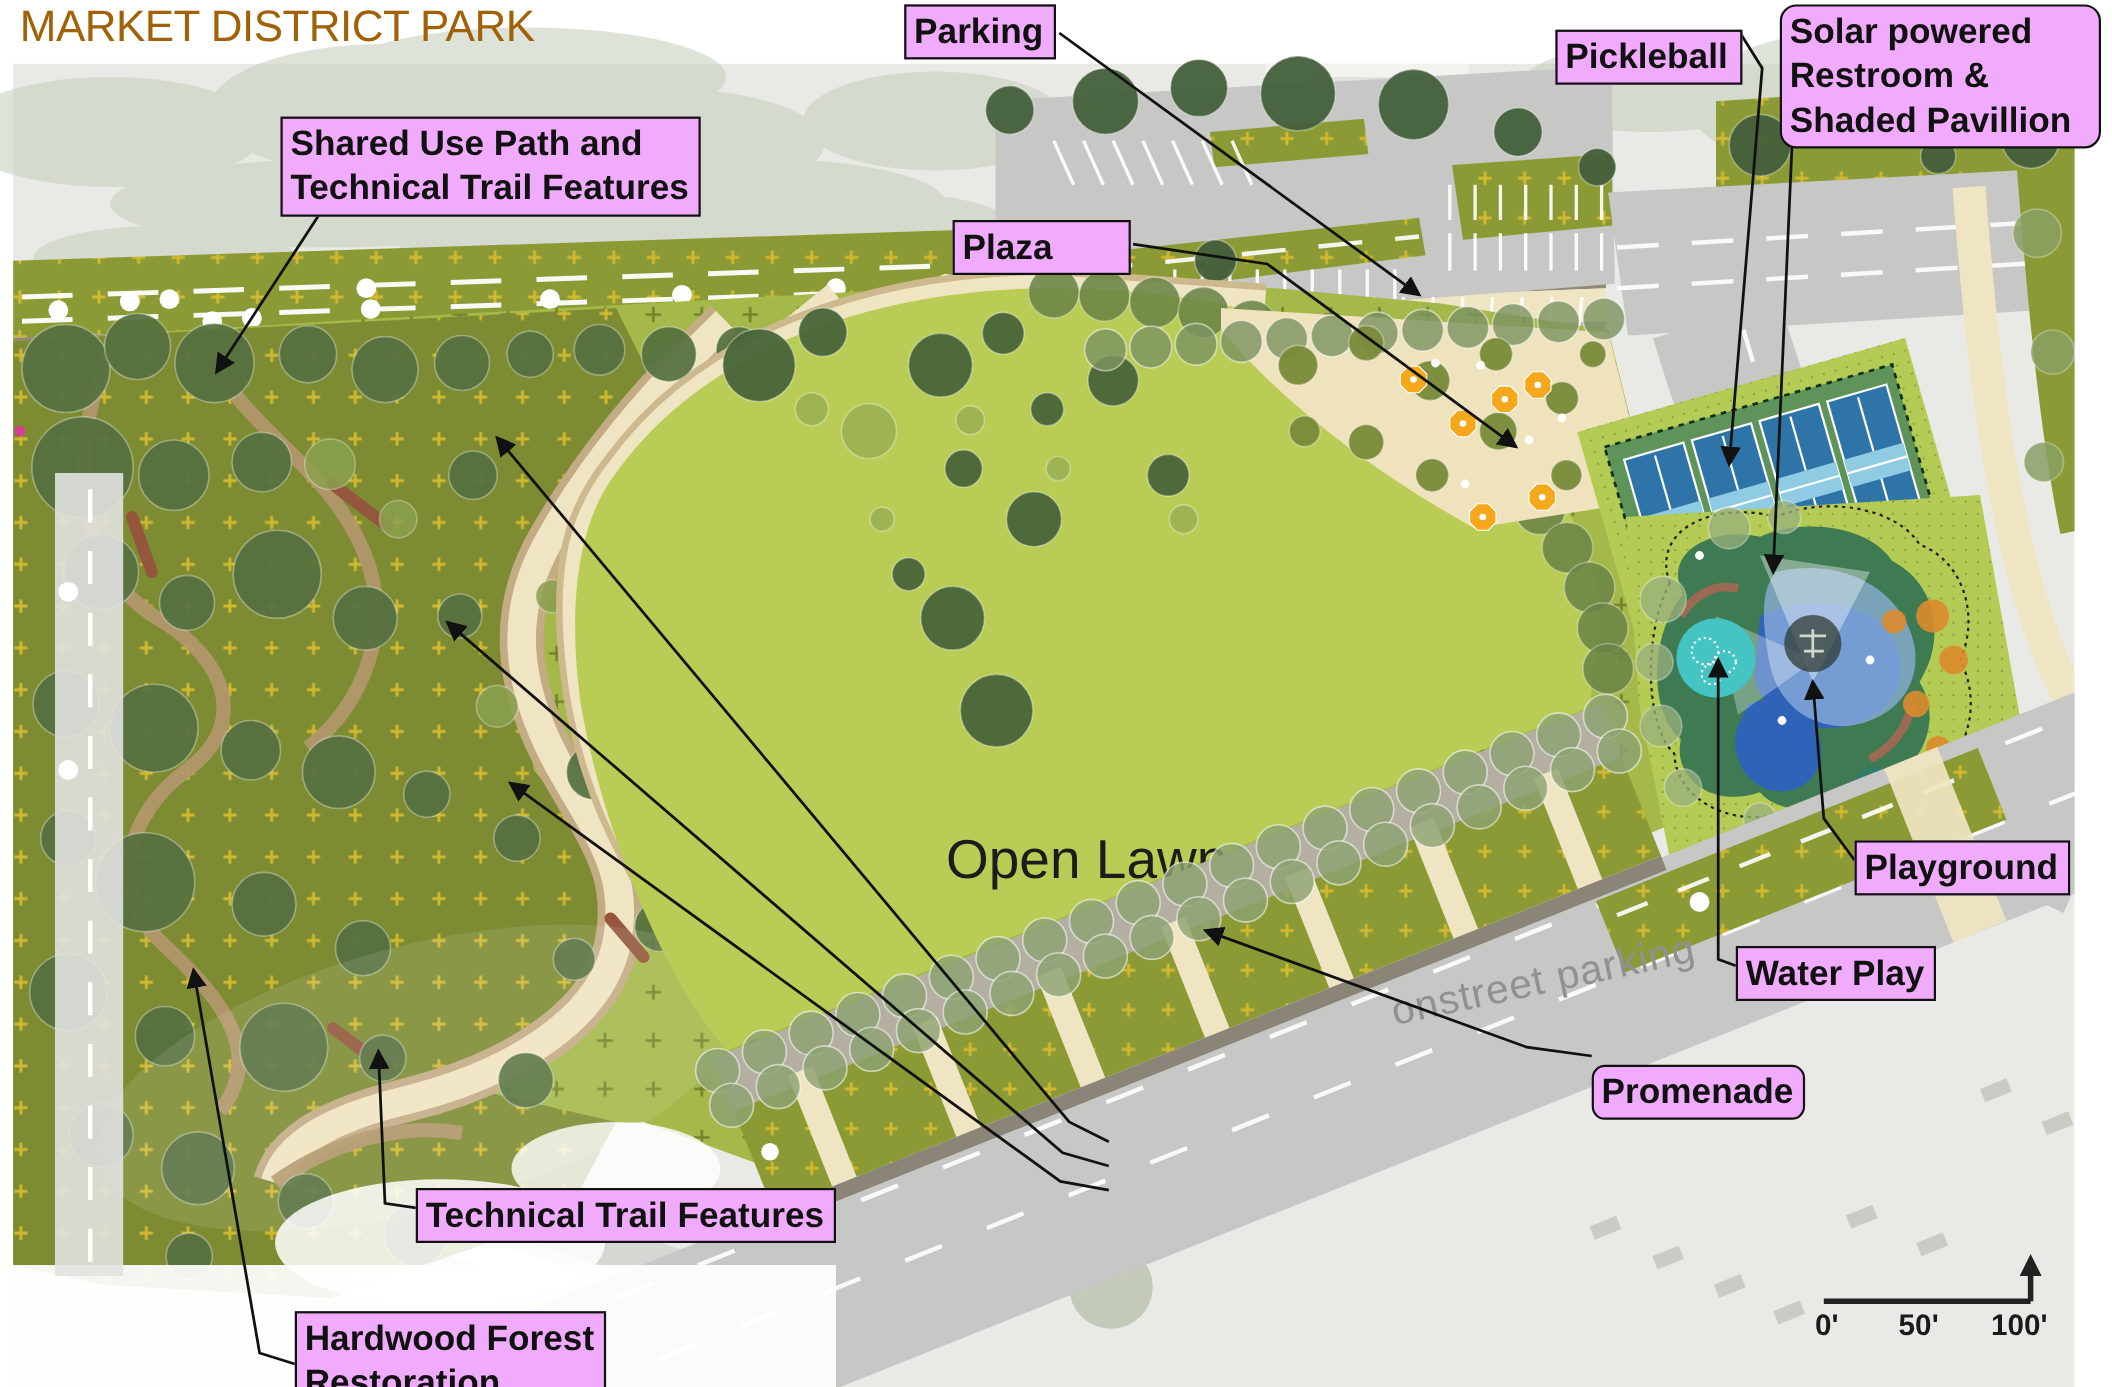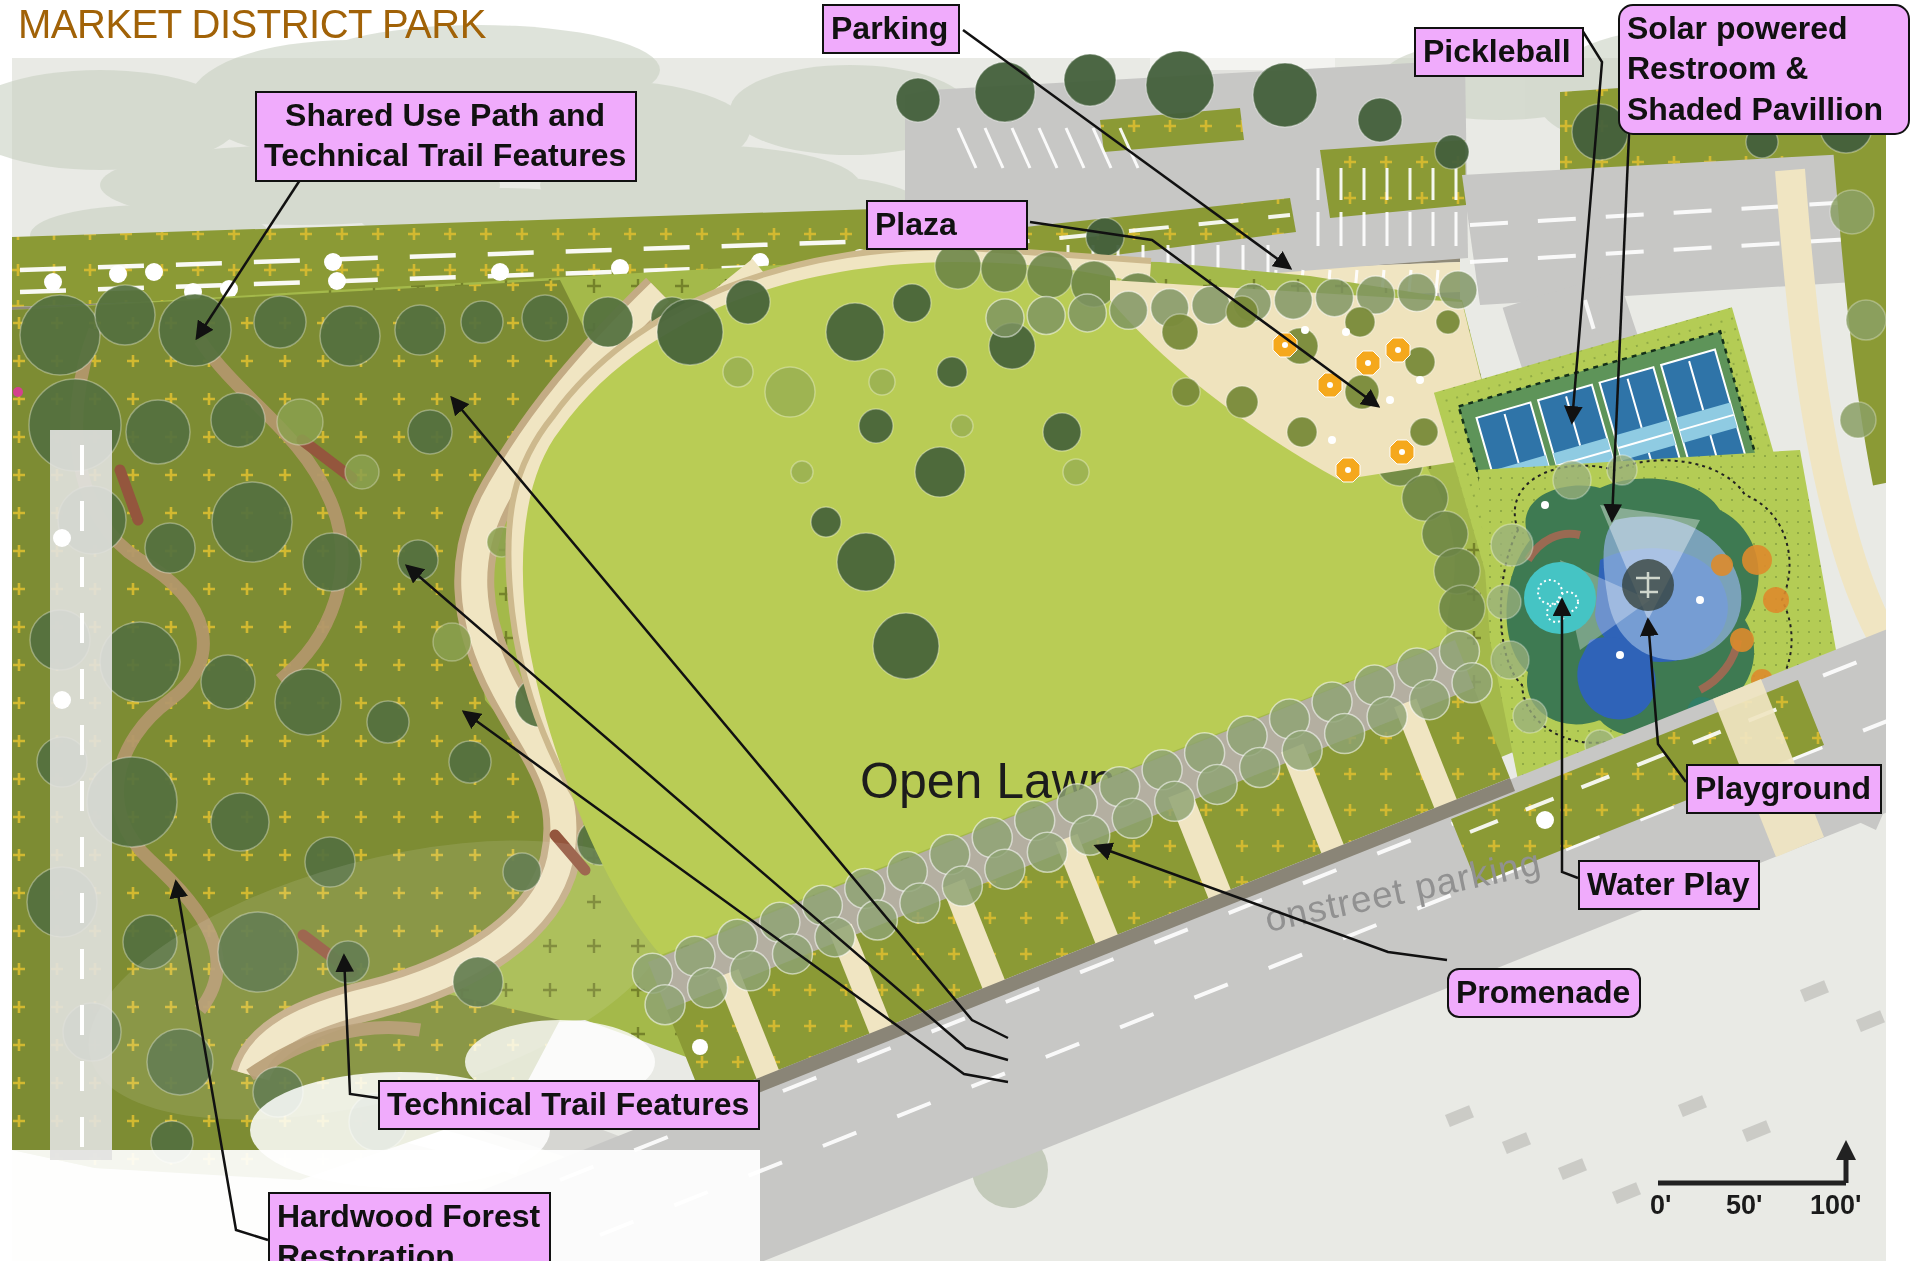--- a/index.html
+++ b/index.html
@@ -545,21 +545,21 @@
     <line x1="1846" y1="1183" x2="1846" y2="1156" stroke="#222" stroke-width="5"></line>
     <path d="M1836,1160 L1846,1140 L1856,1160 Z" fill="#222"></path>
     <text x="1650" y="1214" font-size="27" font-weight="600" fill="#1a1a1a">0'</text>
     <text x="1726" y="1214" font-size="27" font-weight="600" fill="#1a1a1a">50'</text>
     <text x="1810" y="1214" font-size="27" font-weight="600" fill="#1a1a1a">100'</text>
   </g>
 </svg>
 
 <h1 class="title">MARKET DISTRICT PARK</h1>
 
-<div class="callout" style="left:255px;top:91px;text-align:center;">Shared Use Path and
+<div class="callout" style="left:255px;top:106px;">Shared Use Path and
 Technical Trail Features</div>
 <div class="callout" style="left:822px;top:4px;min-width:118px;">Parking</div>
 <div class="callout" style="left:1414px;top:7px;min-width:150px;margin-top:20px;">Pickleball</div>
 <div class="callout" style="left:1618px;top:4px;min-width:272px;border-radius:15px;">Solar powered
 Restroom &amp;
 Shaded Pavillion</div>
 <div class="callout" style="left:866px;top:200px;min-width:142px;">Plaza</div>
 <div class="callout" style="left:1686px;top:764px;">Playground</div>
 <div class="callout" style="left:1578px;top:860px;min-width:146px;">Water Play</div>
 <div class="callout" style="left:1447px;top:968px;border-radius:12px;">Promenade</div>

